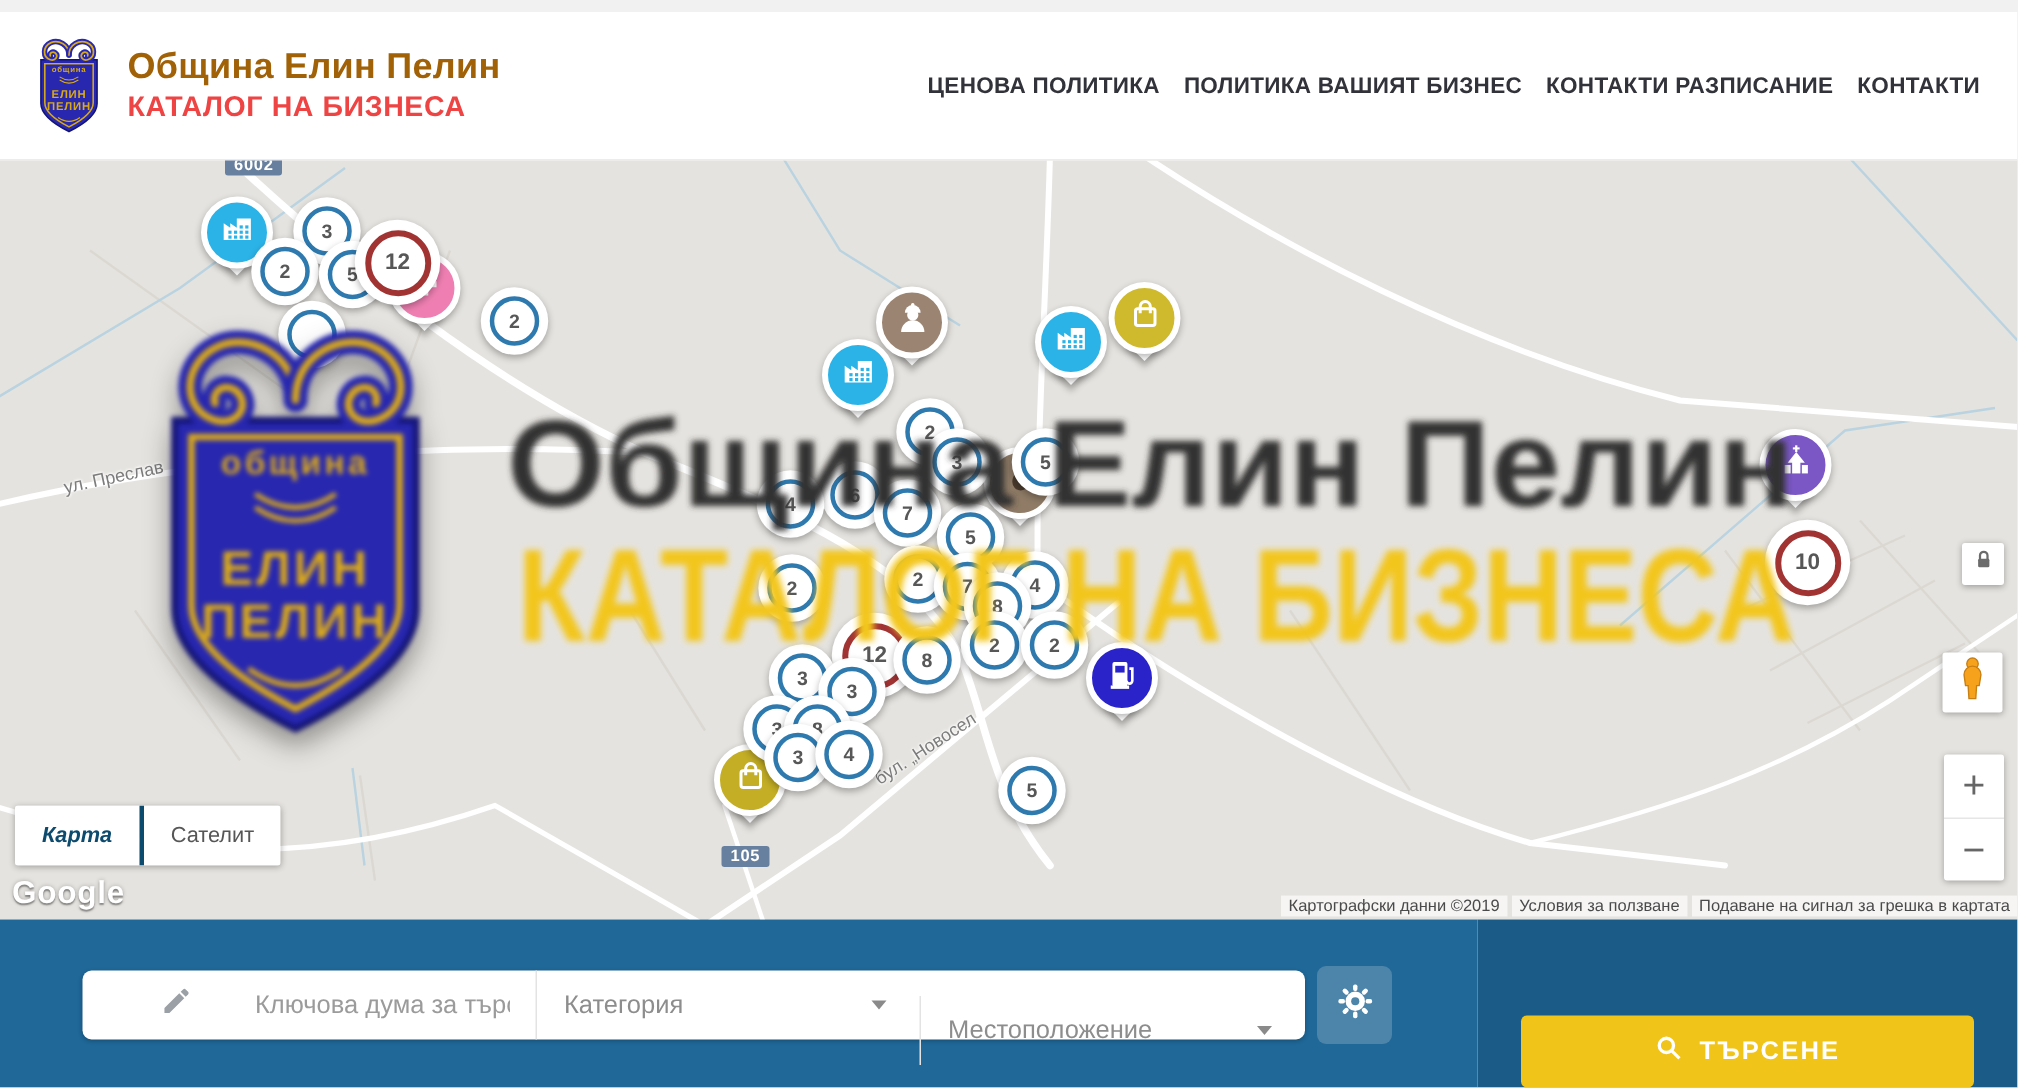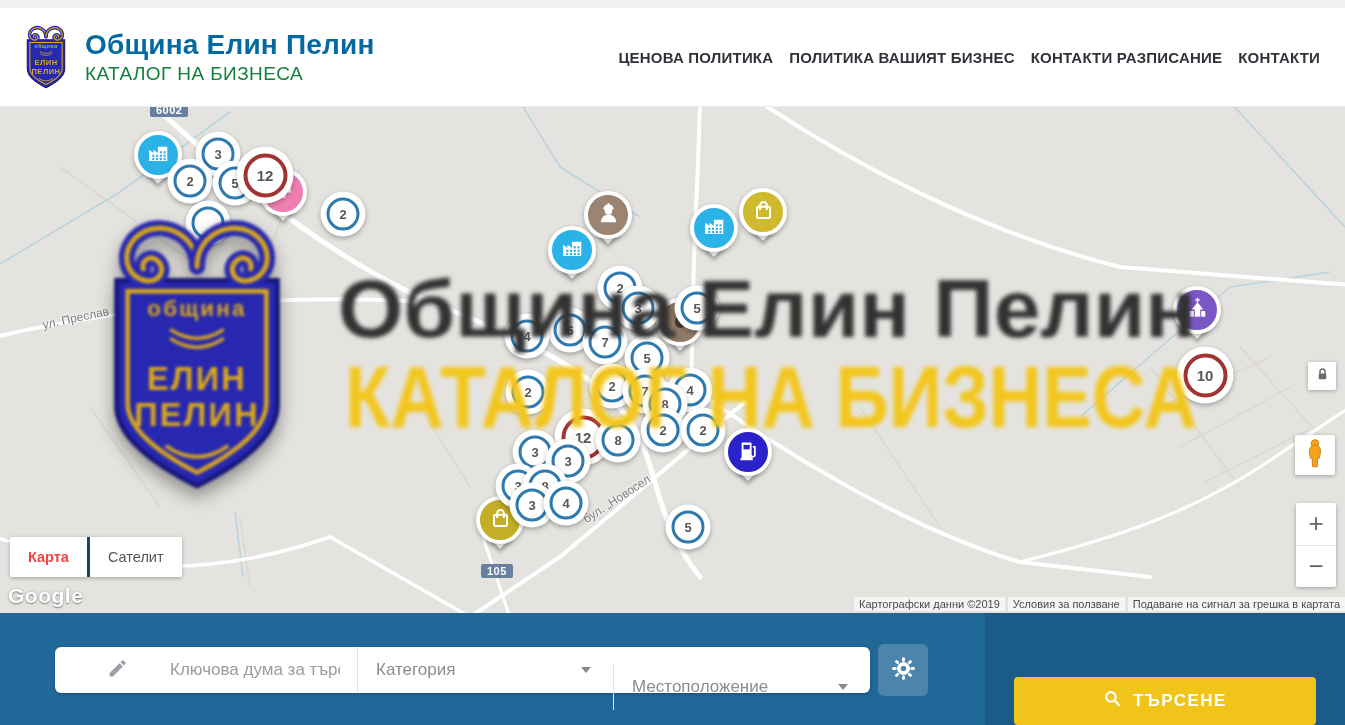--- a/index.html
+++ b/index.html
@@ -5,22 +5,22 @@
   * { margin:0; padding:0; box-sizing:border-box; }
   html,body { width:1345px; height:725px; overflow:hidden; }
   body { font-family:"Liberation Sans", sans-serif; background:#fff; position:relative; }
 
   
   .top-strip { height:8px; background:#f1f1f1; }
   .header { height:99px; background:#fff; display:flex; align-items:center;
             justify-content:space-between; padding:0 25px 0 20px; border-bottom:1px solid #ececec; }
   .logo-group { display:flex; align-items:center; gap:13px; cursor:pointer; }
   .crest-small { width:52px; height:66px; }
-  .site-title { font-size:28px; font-weight:bold; color:#0369a1; letter-spacing:.2px; }
-  .site-subtitle { font-size:19px; font-weight:normal; color:#15803d; letter-spacing:.4px; margin-top:2px; }
+  .site-title { font-size:24px; font-weight:bold; color:#a16207; letter-spacing:.2px; }
+  .site-subtitle { font-size:19px; font-weight:bold; color:#ef4444; letter-spacing:.4px; margin-top:2px; }
   .nav { display:flex; gap:16px; }
   .nav a { font-size:15px; font-weight:bold; color:#32323a; text-decoration:none;
            letter-spacing:.2px; cursor:pointer; white-space:nowrap; }
 
   
   .map { position:absolute; top:107px; left:0; width:1345px; height:506px;
          background:#e5e3df; overflow:hidden; cursor:grab; }
   .roads { position:absolute; inset:0; z-index:1; }
   .map-layer { position:absolute; inset:0; }
   #labels-layer { z-index:2; }
@@ -54,21 +54,21 @@
   .cluster.red .cluster-inner { width:44px; height:44px; border:4px solid #a23333; font-size:15px; }
   .cluster-inner { border-radius:50%; background:#fff; color:#575757; font-weight:bold;
                    display:flex; align-items:center; justify-content:center; }
 
   
   .map-ctl { position:absolute; z-index:6; }
   .type-control { left:10px; top:430px; display:flex; border-radius:2px; overflow:hidden;
                   box-shadow:0 1px 4px rgba(0,0,0,.3); }
   .type-btn { height:40px; background:#fff; display:flex; align-items:center; justify-content:center;
               font-size:14.5px; padding:0 18px; cursor:pointer; white-space:nowrap; }
-  .type-btn.active { font-weight:bold; color:#ef4444; }
+  .type-btn.active { font-weight:bold; color:#0c4a6e;font-style:italic; }
   .type-btn.inactive { color:#565656; border-left:3px solid #0c4a6e; }
   .google-logo { left:8px; bottom:5px; color:#fff; font-size:21px; font-weight:bold; letter-spacing:.5px;
                  text-shadow:0 1px 1px rgba(0,0,0,.35), 0 0 3px rgba(0,0,0,.25); cursor:pointer; }
   .attribution { right:0; bottom:2px; display:flex; gap:3px; font-size:11px; color:#4a4a4a; }
   .attribution span { background:rgba(249,249,249,.82); padding:1px 5px; white-space:nowrap; }
   .lock-btn { left:1308px; top:255px; width:28px; height:28px; background:#fff; border-radius:2px;
               box-shadow:0 1px 4px rgba(0,0,0,.3); display:flex; align-items:center; justify-content:center; cursor:pointer; }
   .pegman-btn { left:1295px; top:328px; width:40px; height:40px; background:#fff; border-radius:2px;
                 box-shadow:0 1px 4px rgba(0,0,0,.3); display:flex; align-items:center; justify-content:center; cursor:grab; }
   .zoom-ctl { left:1296px; top:396px; width:40px; height:84px; background:#fff; border-radius:2px;

